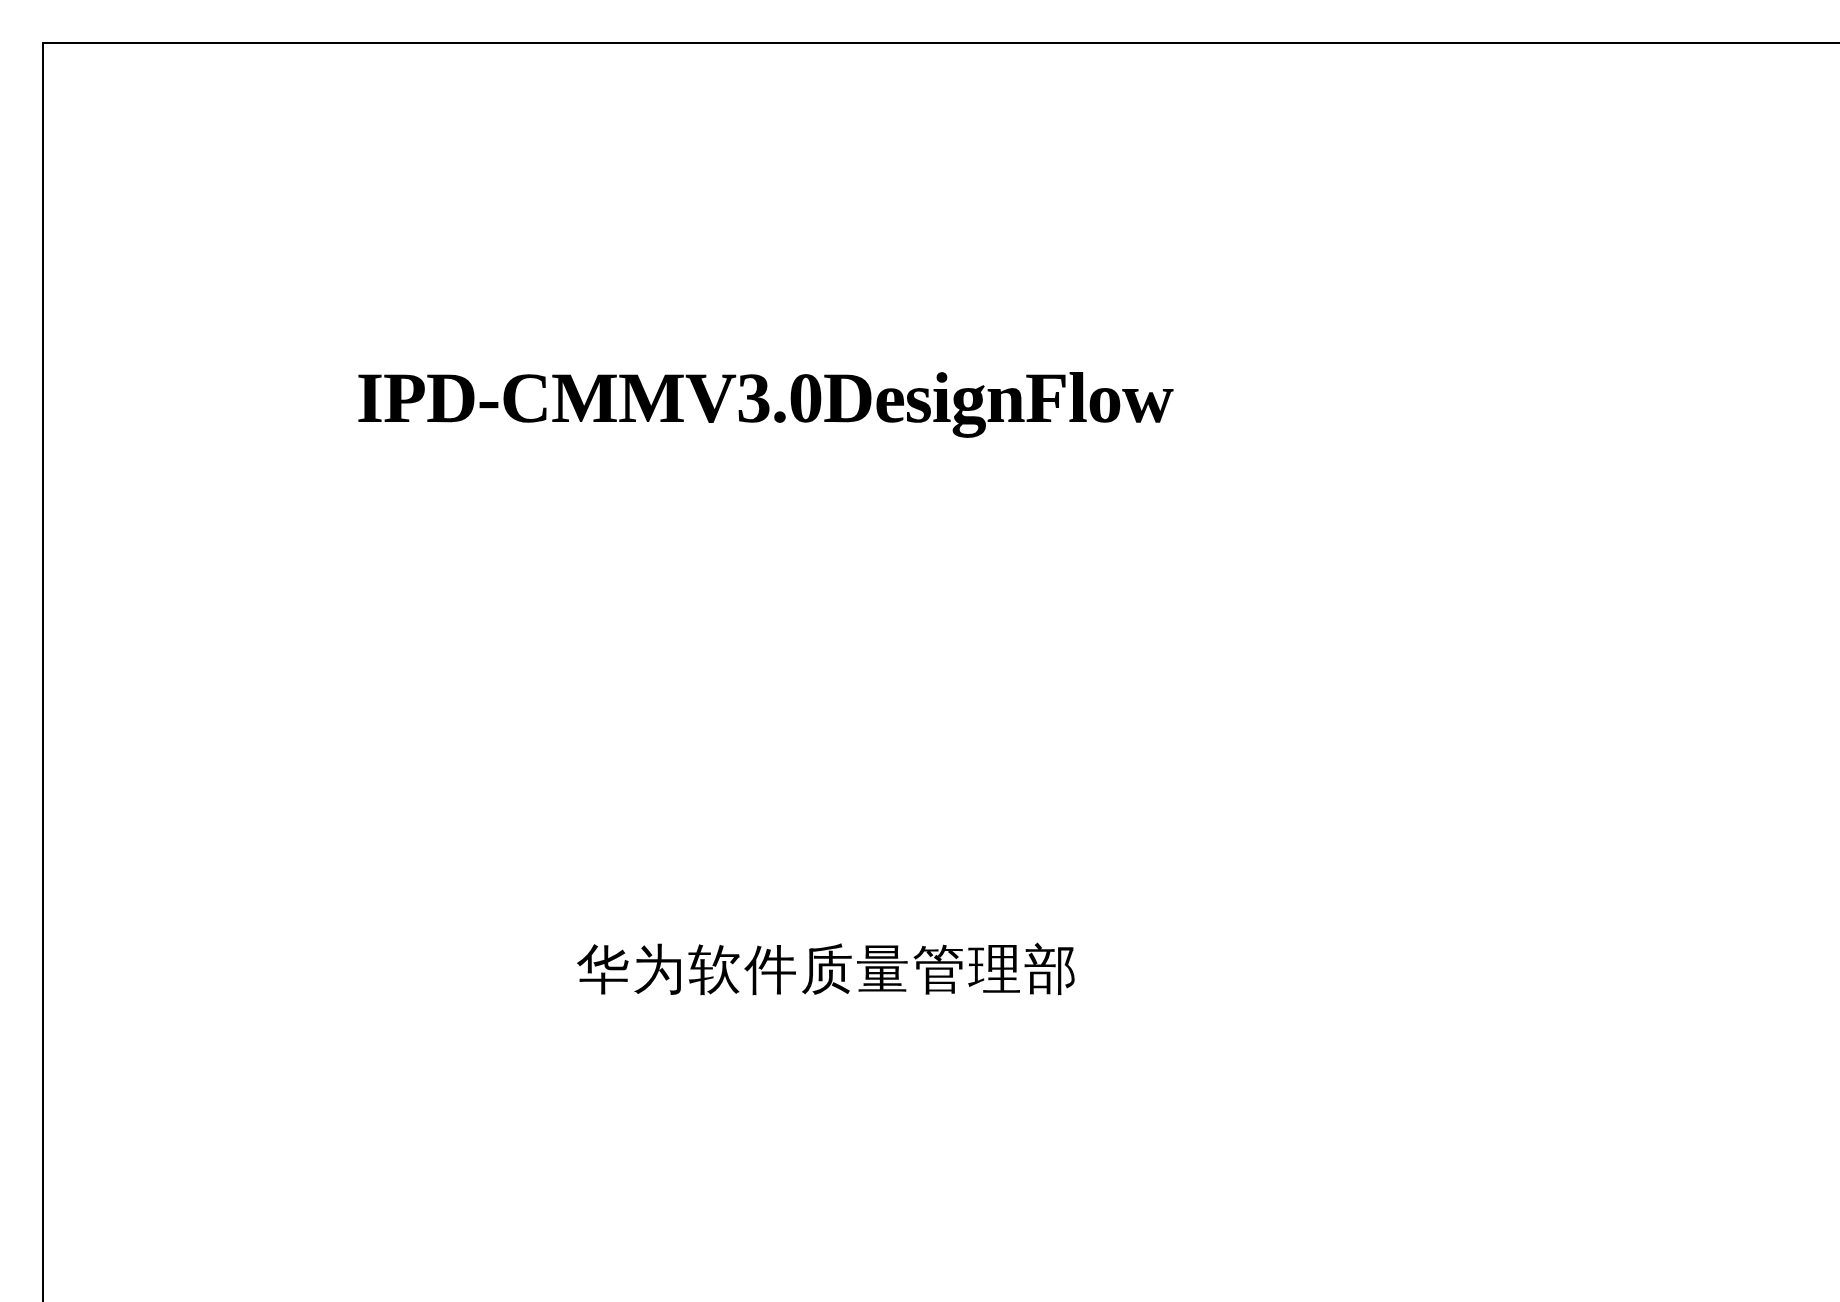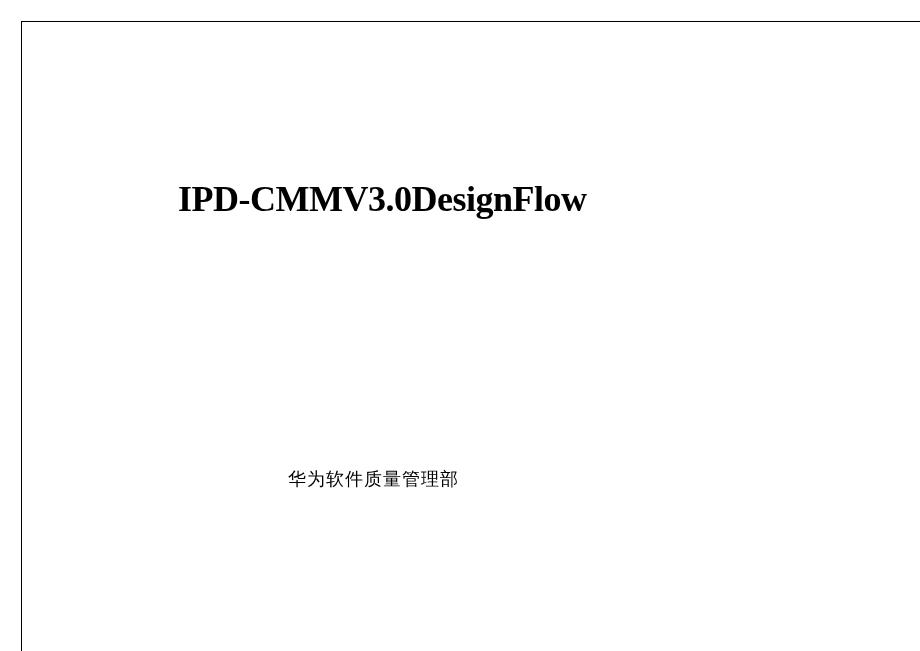--- a/index.html
+++ b/index.html
@@ -28,21 +28,21 @@
       left: 140px;
       font-size: 36px;
       font-weight: bold;
       color: #000;
       letter-spacing: -0.5px;
     }
     .subtitle {
       position: absolute;
       top: 429px;
       left: 250px;
-      font-size: 18px;
+      font-size: 27px;
       color: #000;
       font-family: "SimSun", "宋体", serif;
       letter-spacing: 1px;
     }
   </style>
 </head>
 <body>
 
 <div class="page-frame">
   <h1 class="title">IPD-CMMV3.0DesignFlow</h1>

